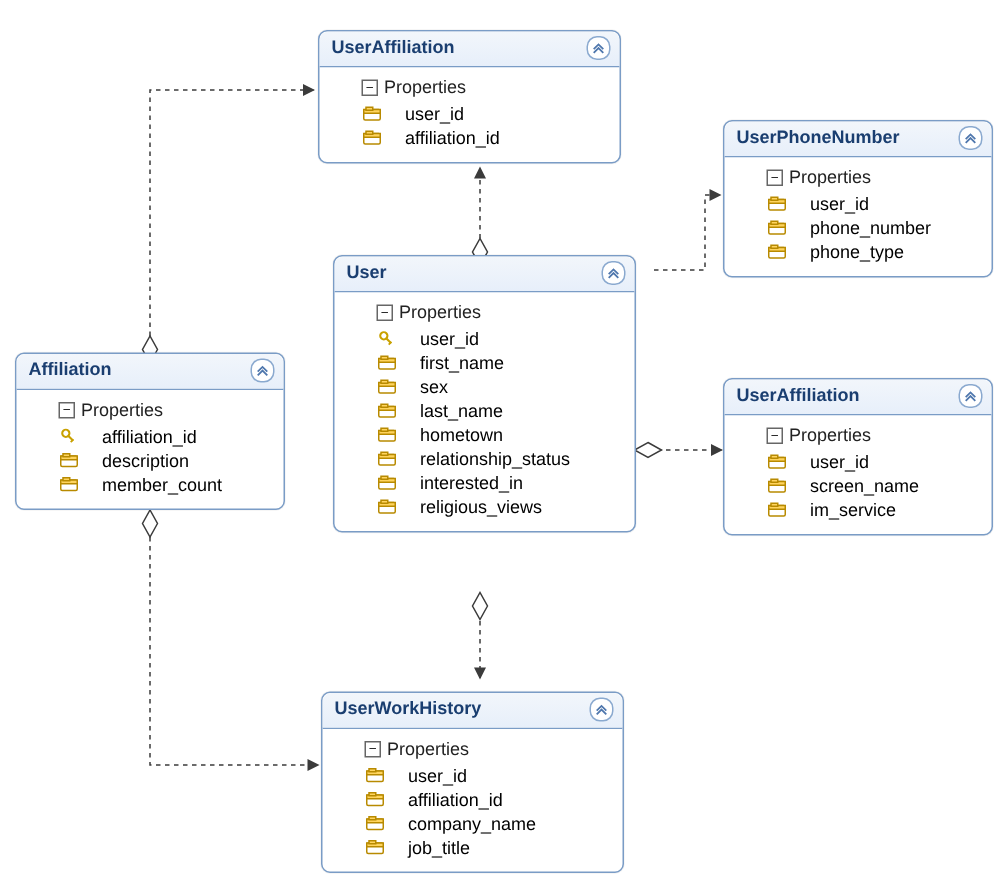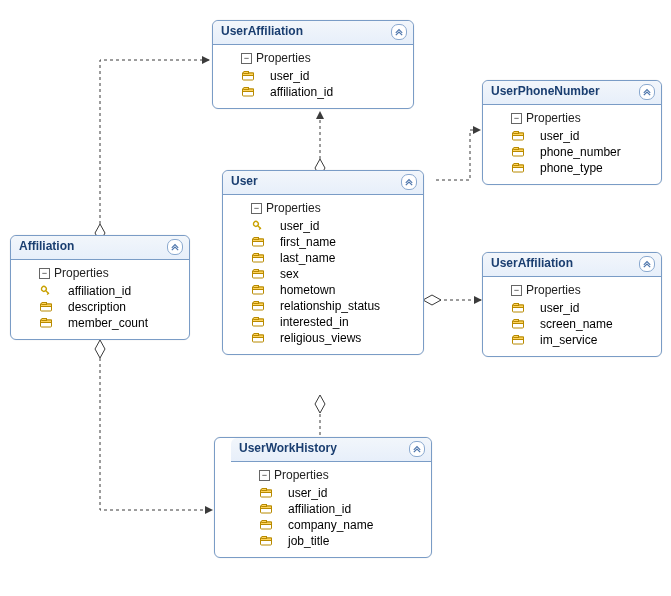--- a/index.html
+++ b/index.html
@@ -266,31 +266,31 @@
           <span>first_name</span>
         </div>
         <div class="prop">
           <span class="ico">
             <svg viewBox="0 0 14 12">
               <rect x="1.5" y="3" width="11" height="7" rx="1" fill="#fff" stroke="#b88a00" stroke-width="1"></rect>
               <rect x="1.5" y="3" width="11" height="2.5" fill="#ffd45e" stroke="#b88a00" stroke-width="1"></rect>
               <rect x="3" y="1.5" width="4.5" height="2" fill="#ffd45e" stroke="#b88a00" stroke-width="1"></rect>
             </svg>
           </span>
+          <span>sex</span>
+        </div>
+        <div class="prop">
+          <span class="ico">
+            <svg viewBox="0 0 14 12">
+              <rect x="1.5" y="3" width="11" height="7" rx="1" fill="#fff" stroke="#b88a00" stroke-width="1"></rect>
+              <rect x="1.5" y="3" width="11" height="2.5" fill="#ffd45e" stroke="#b88a00" stroke-width="1"></rect>
+              <rect x="3" y="1.5" width="4.5" height="2" fill="#ffd45e" stroke="#b88a00" stroke-width="1"></rect>
+            </svg>
+          </span>
           <span>last_name</span>
-        </div>
-        <div class="prop">
-          <span class="ico">
-            <svg viewBox="0 0 14 12">
-              <rect x="1.5" y="3" width="11" height="7" rx="1" fill="#fff" stroke="#b88a00" stroke-width="1"></rect>
-              <rect x="1.5" y="3" width="11" height="2.5" fill="#ffd45e" stroke="#b88a00" stroke-width="1"></rect>
-              <rect x="3" y="1.5" width="4.5" height="2" fill="#ffd45e" stroke="#b88a00" stroke-width="1"></rect>
-            </svg>
-          </span>
-          <span>sex</span>
         </div>
         <div class="prop">
           <span class="ico">
             <svg viewBox="0 0 14 12">
               <rect x="1.5" y="3" width="11" height="7" rx="1" fill="#fff" stroke="#b88a00" stroke-width="1"></rect>
               <rect x="1.5" y="3" width="11" height="2.5" fill="#ffd45e" stroke="#b88a00" stroke-width="1"></rect>
               <rect x="3" y="1.5" width="4.5" height="2" fill="#ffd45e" stroke="#b88a00" stroke-width="1"></rect>
             </svg>
           </span>
           <span>hometown</span>
@@ -424,21 +424,21 @@
               <rect x="1.5" y="3" width="11" height="2.5" fill="#ffd45e" stroke="#b88a00" stroke-width="1"></rect>
               <rect x="3" y="1.5" width="4.5" height="2" fill="#ffd45e" stroke="#b88a00" stroke-width="1"></rect>
             </svg>
           </span>
           <span>im_service</span>
         </div>
       </div>
   </div>
 </div>
 
-<div class="entity" style="left:214px; top:437px; width:200px;padding-left:16px;">
+<div class="entity" style="left:214px; top:461px; width:200px;">
   <div class="entity-header">
     <span class="entity-title">UserWorkHistory</span>
     <span class="chev-box">
         <svg viewBox="0 0 10 10">
           <path d="M1 6 L5 2 L9 6" fill="none" stroke="#4f77ad" stroke-width="1.5"></path>
           <path d="M1 9 L5 5 L9 9" fill="none" stroke="#4f77ad" stroke-width="1.5"></path>
         </svg>
       </span>
   </div>
   <div class="entity-body">

